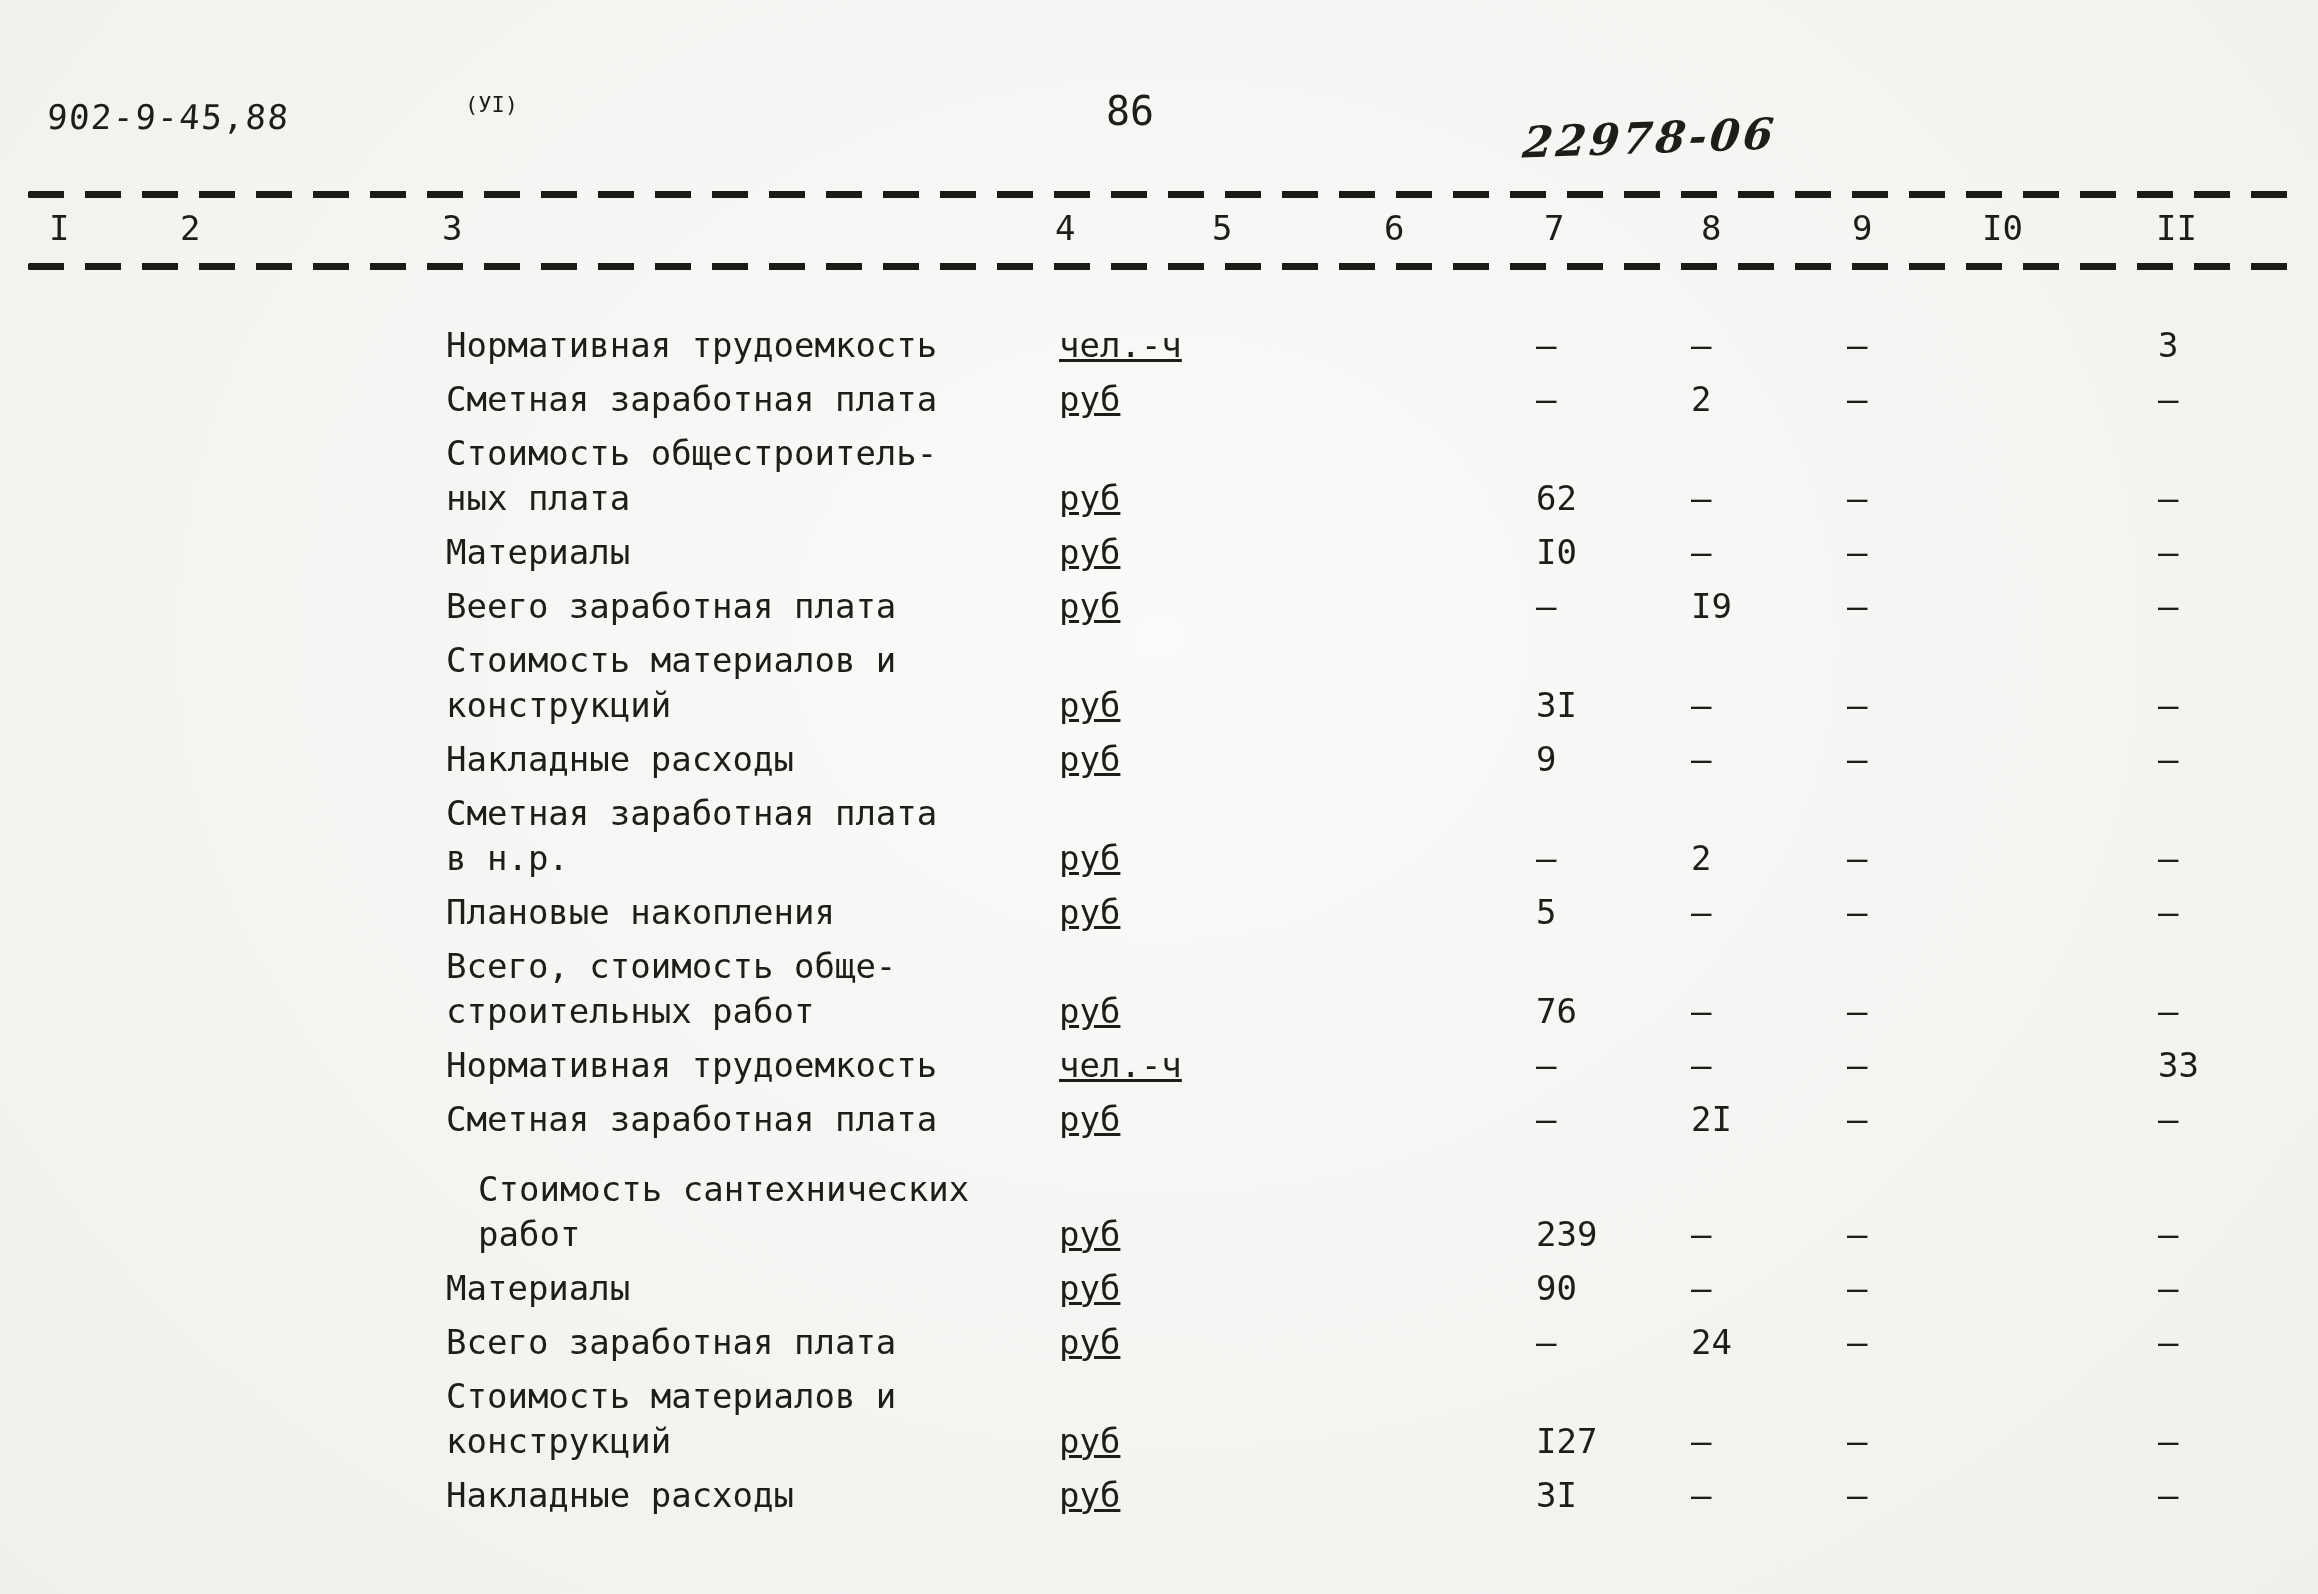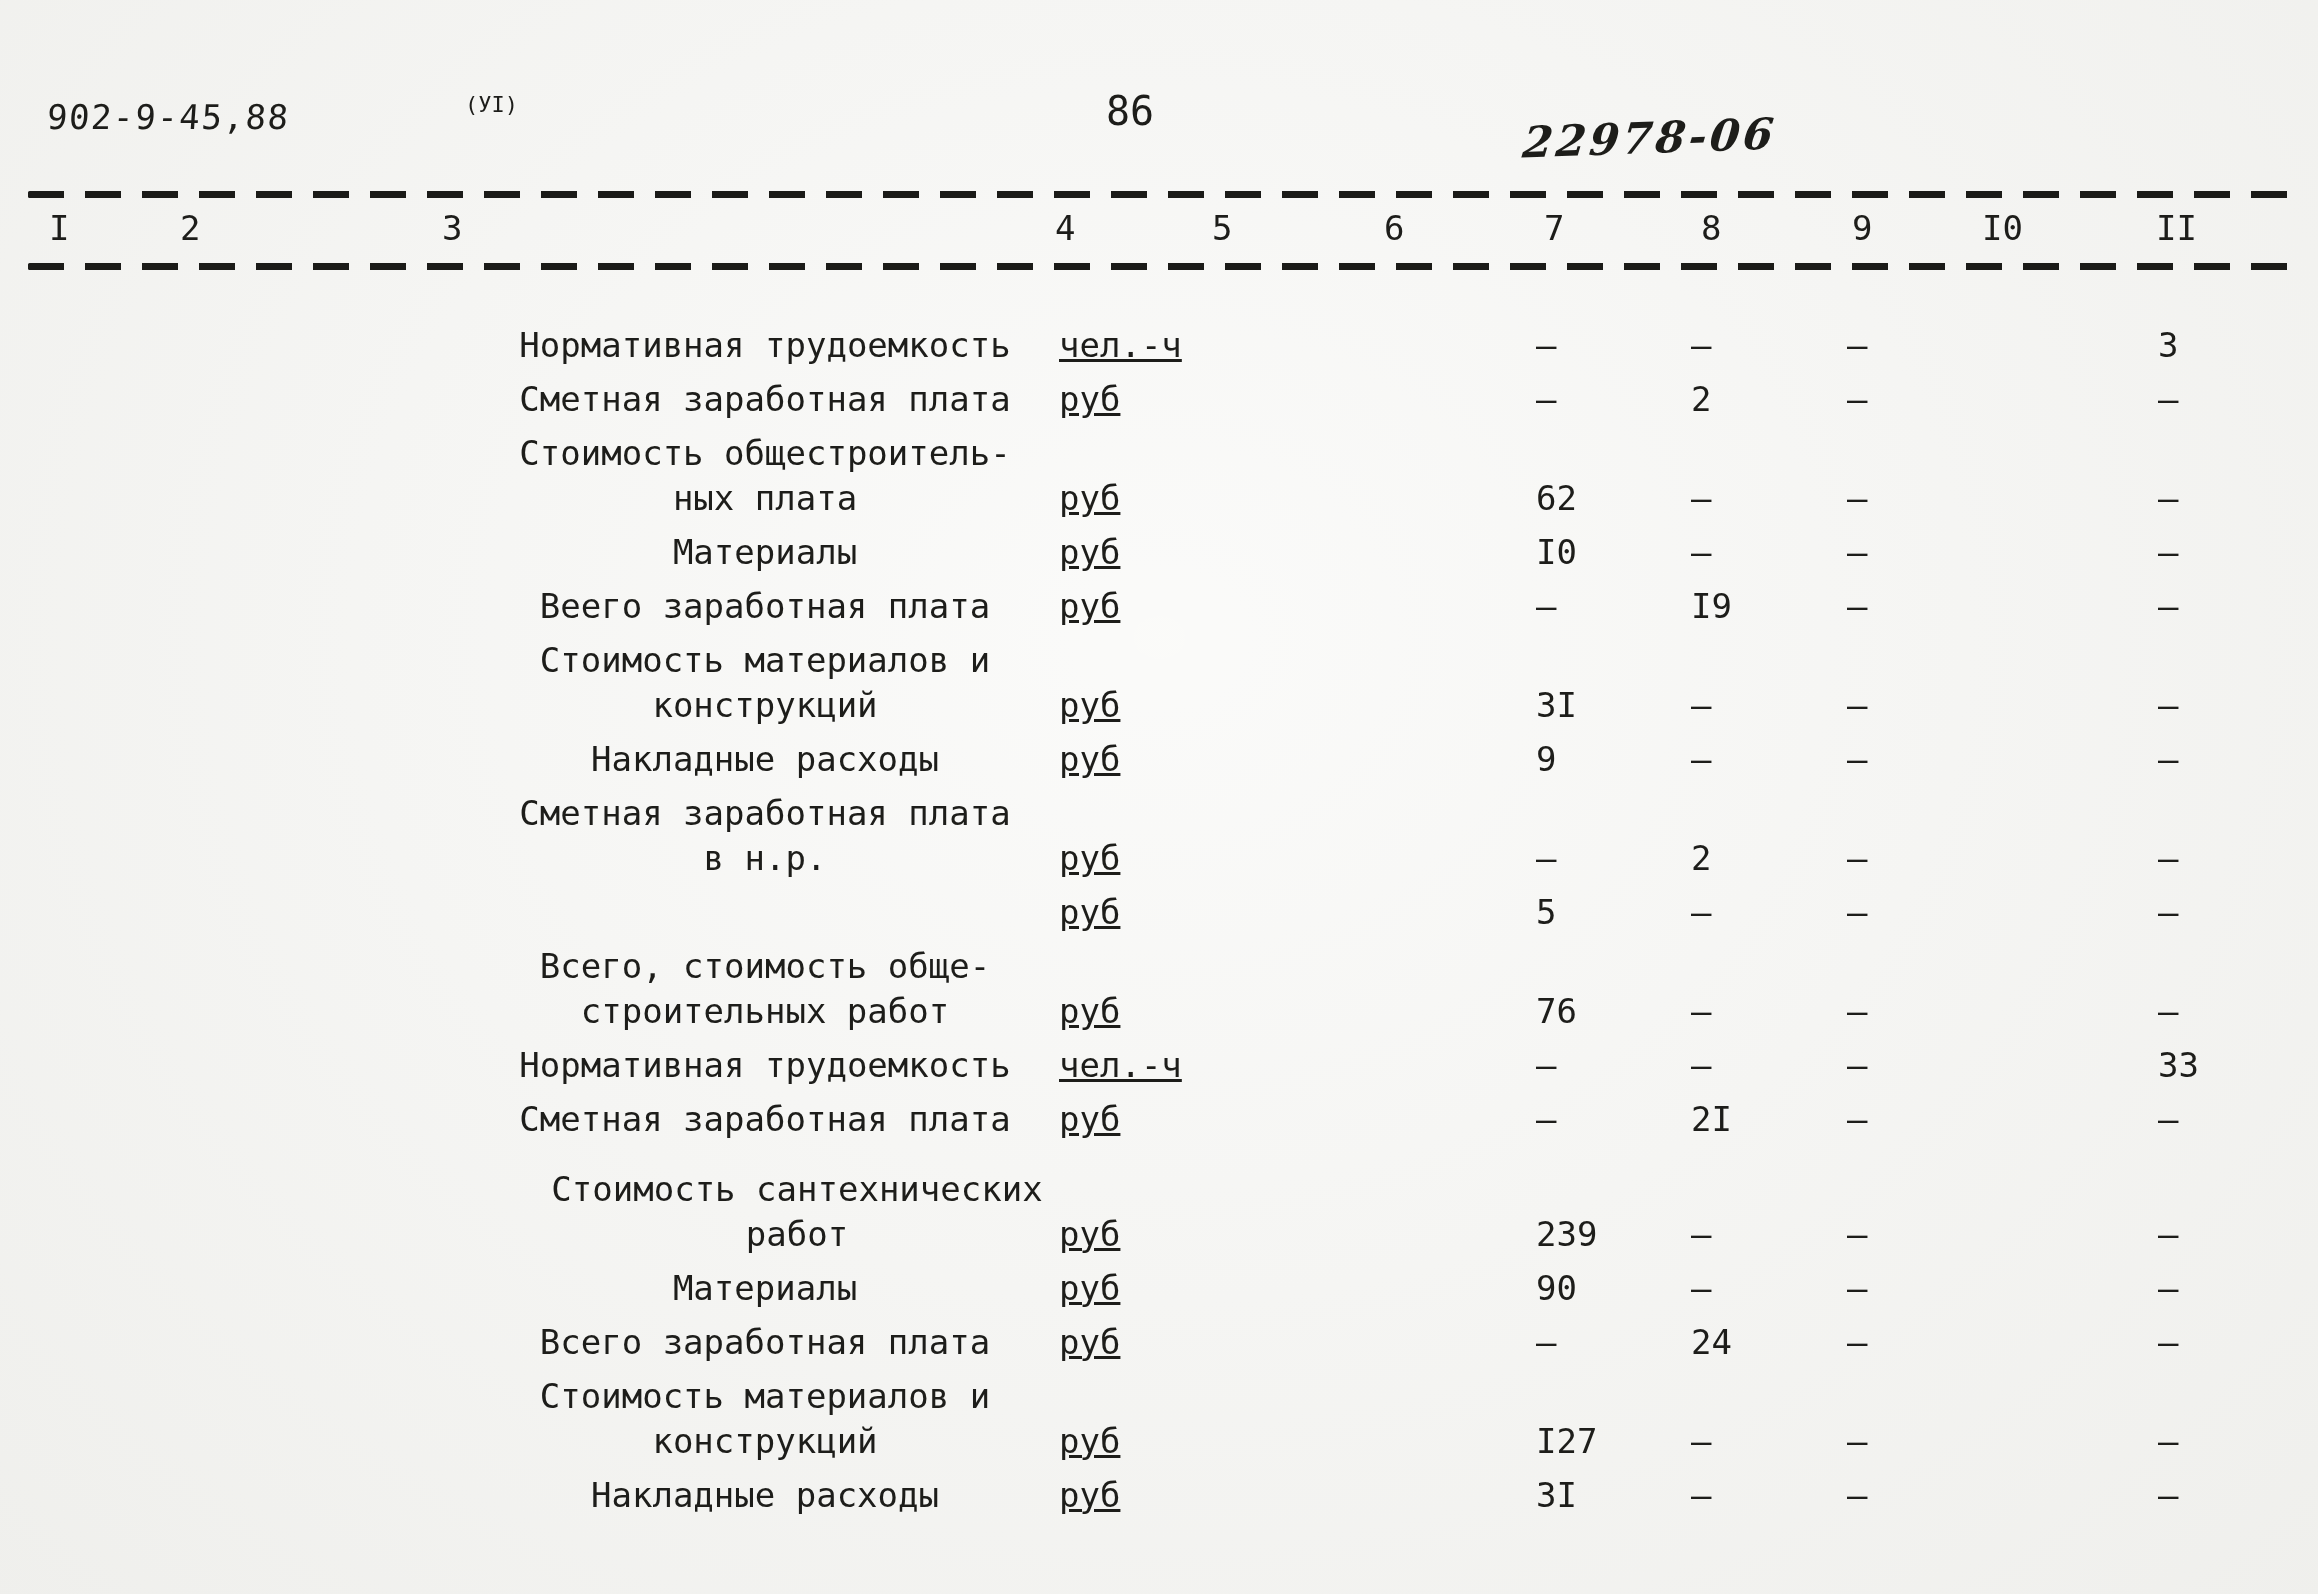--- a/index.html
+++ b/index.html
@@ -87,21 +87,20 @@
     position: relative;
     min-height: 45px;
     margin-bottom: 9px;
   }
   
   .data-row:nth-child(13) { margin-top: 24.5px; padding-left: 32px; }
   .c-desc {
     margin-left: 446px;
     width: 638px;
     white-space: nowrap;
-    text-align: center;
   }
   .cell {
     position: absolute;
     bottom: 0;
     white-space: nowrap;
   }
   .c-unit { left: 1059px; text-decoration: underline; }
   .c7     { left: 1536px; }
   .c8     { left: 1691px; }
   .c9     { left: 1847px; }
@@ -213,20 +212,23 @@
           <div>Сметная заработная плата</div>
           <div>в н.р.</div>
         </div>
         <div class="cell c-unit">руб</div>
         <div class="cell c7">–</div>
         <div class="cell c8">2</div>
         <div class="cell c9">–</div>
         <div class="cell c11">–</div>
       </div>
       <div class="data-row">
+        <div class="c-desc">
+          <div>Плановые накопления</div>
+        </div>
         <div class="cell c-unit">руб</div>
         <div class="cell c7">5</div>
         <div class="cell c8">–</div>
         <div class="cell c9">–</div>
         <div class="cell c11">–</div>
       </div>
       <div class="data-row">
         <div class="c-desc">
           <div>Всего, стоимость обще-</div>
           <div>строительных работ</div>

